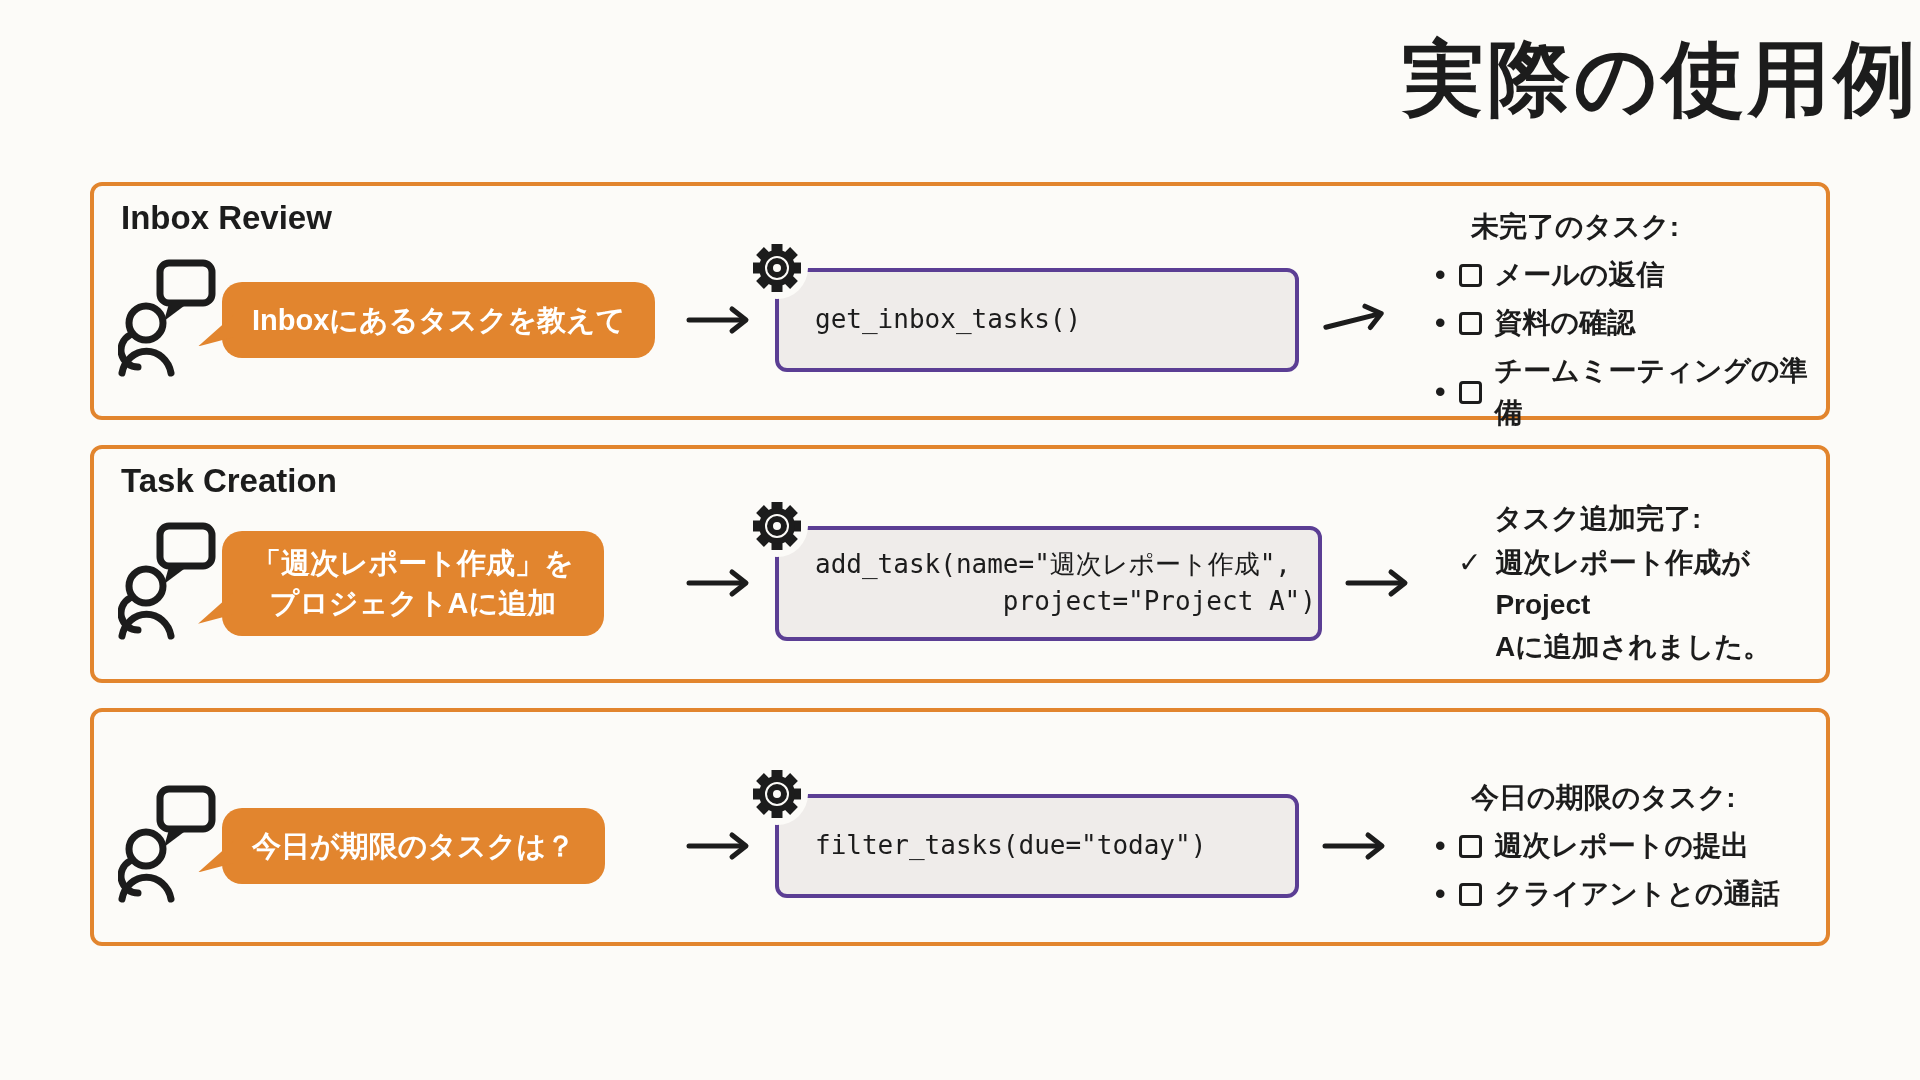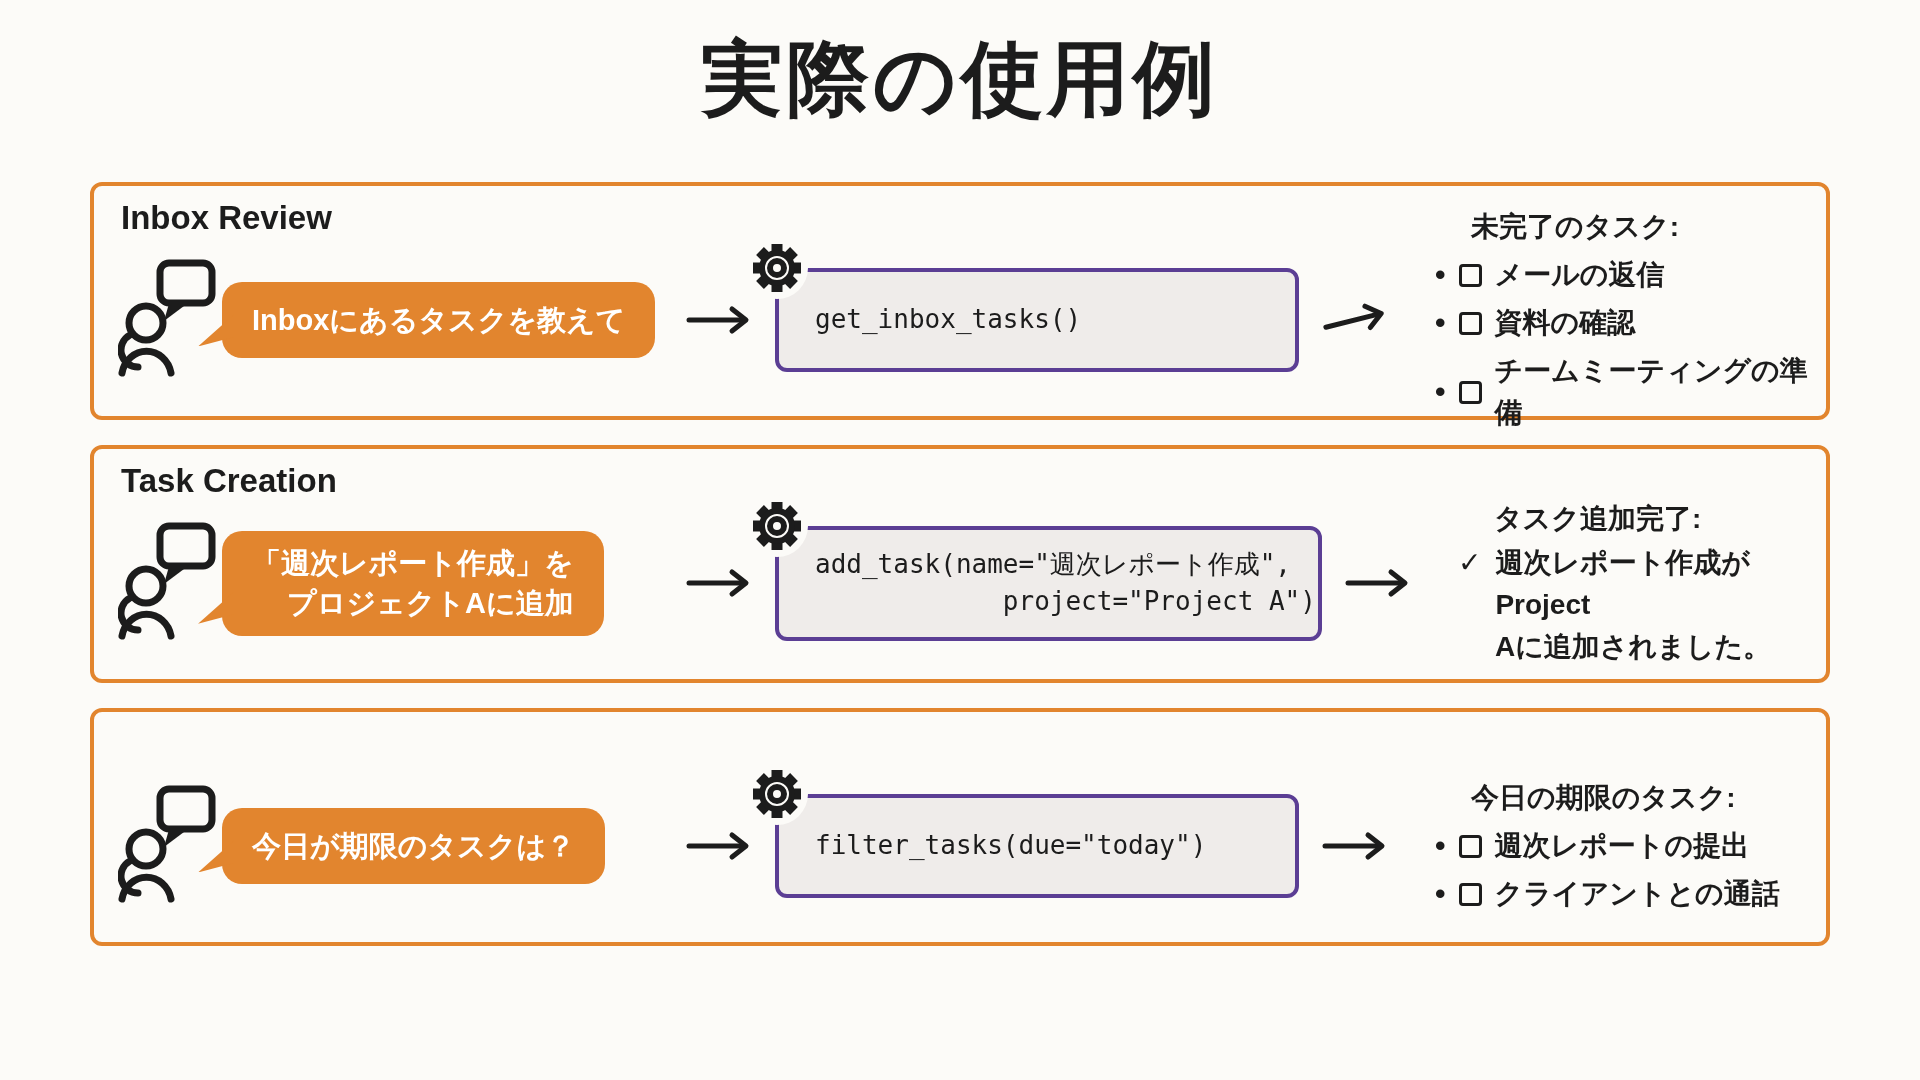--- a/index.html
+++ b/index.html
@@ -11,21 +11,21 @@
   }
   * { box-sizing: border-box; }
   html, body { margin:0; padding:0; }
   body {
     width: 1920px; height: 1080px; overflow: hidden;
     background: var(--page-bg);
     color: var(--ink);
     font-family: "Liberation Sans", "DejaVu Sans", sans-serif;
   }
   .page-title {
-    text-align: center;
+    text-align: right;
     font-size: 82px;
     font-weight: bold;
     letter-spacing: 4px;
     margin: 34px 0 0 0;
     line-height: 1.1;
   }
   .section {
     width: 1740px; height: 238px;
     margin: 0 auto;
     border: 4px solid var(--orange);
@@ -50,21 +50,21 @@
   .bubble {
     position: relative;
     background: var(--orange);
     color: #FFFFFF;
     font-weight: bold;
     font-size: 29px;
     line-height: 1.4;
     border-radius: 20px;
     padding: 18px 30px;
   }
-  .bubble.two-line { text-align: right; padding: 12px 30px; }
+  .bubble.two-line { text-align: center; padding: 12px 30px; }
   .bubble-tail {
     position: absolute; left: -24px; bottom: 12px;
     width: 36px; height: 32px;
     background: var(--orange);
     clip-path: polygon(0 100%, 100% 0, 100% 70%);
   }
   .arrow-col { flex: 0 0 112px; display: flex; justify-content: center; align-items: center; }
   .arrow-up { transform: rotate(-14deg); }
   .code-col { flex: 0 0 524px; position: relative; }
   .code-box {

